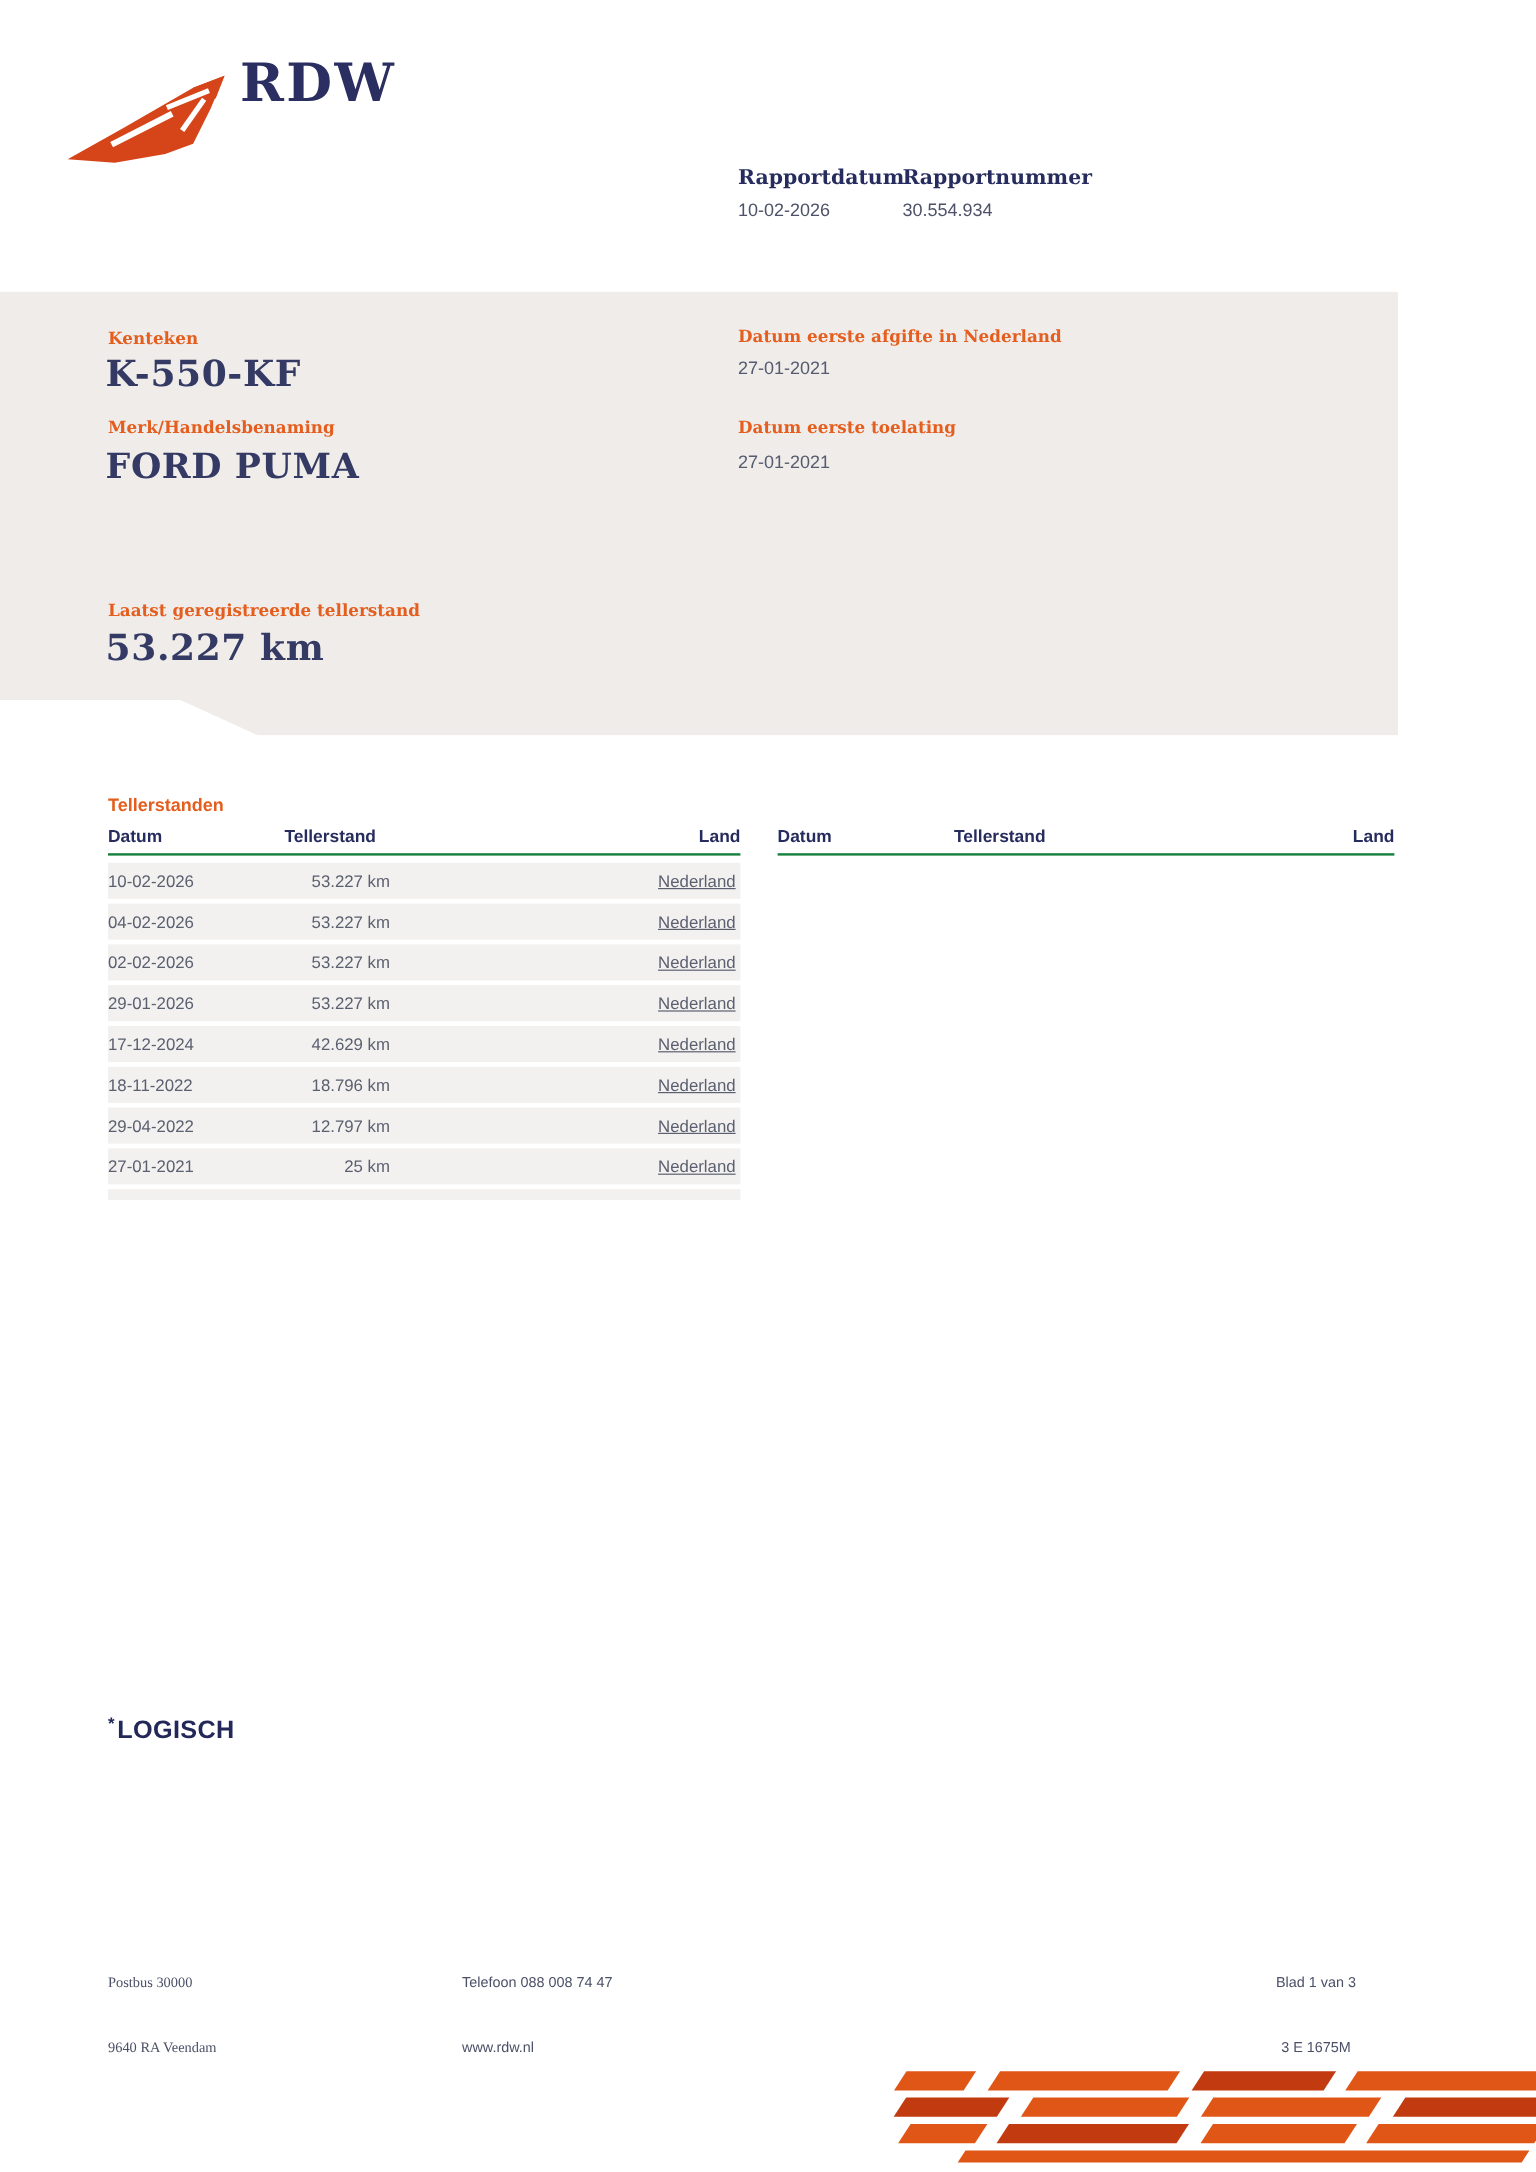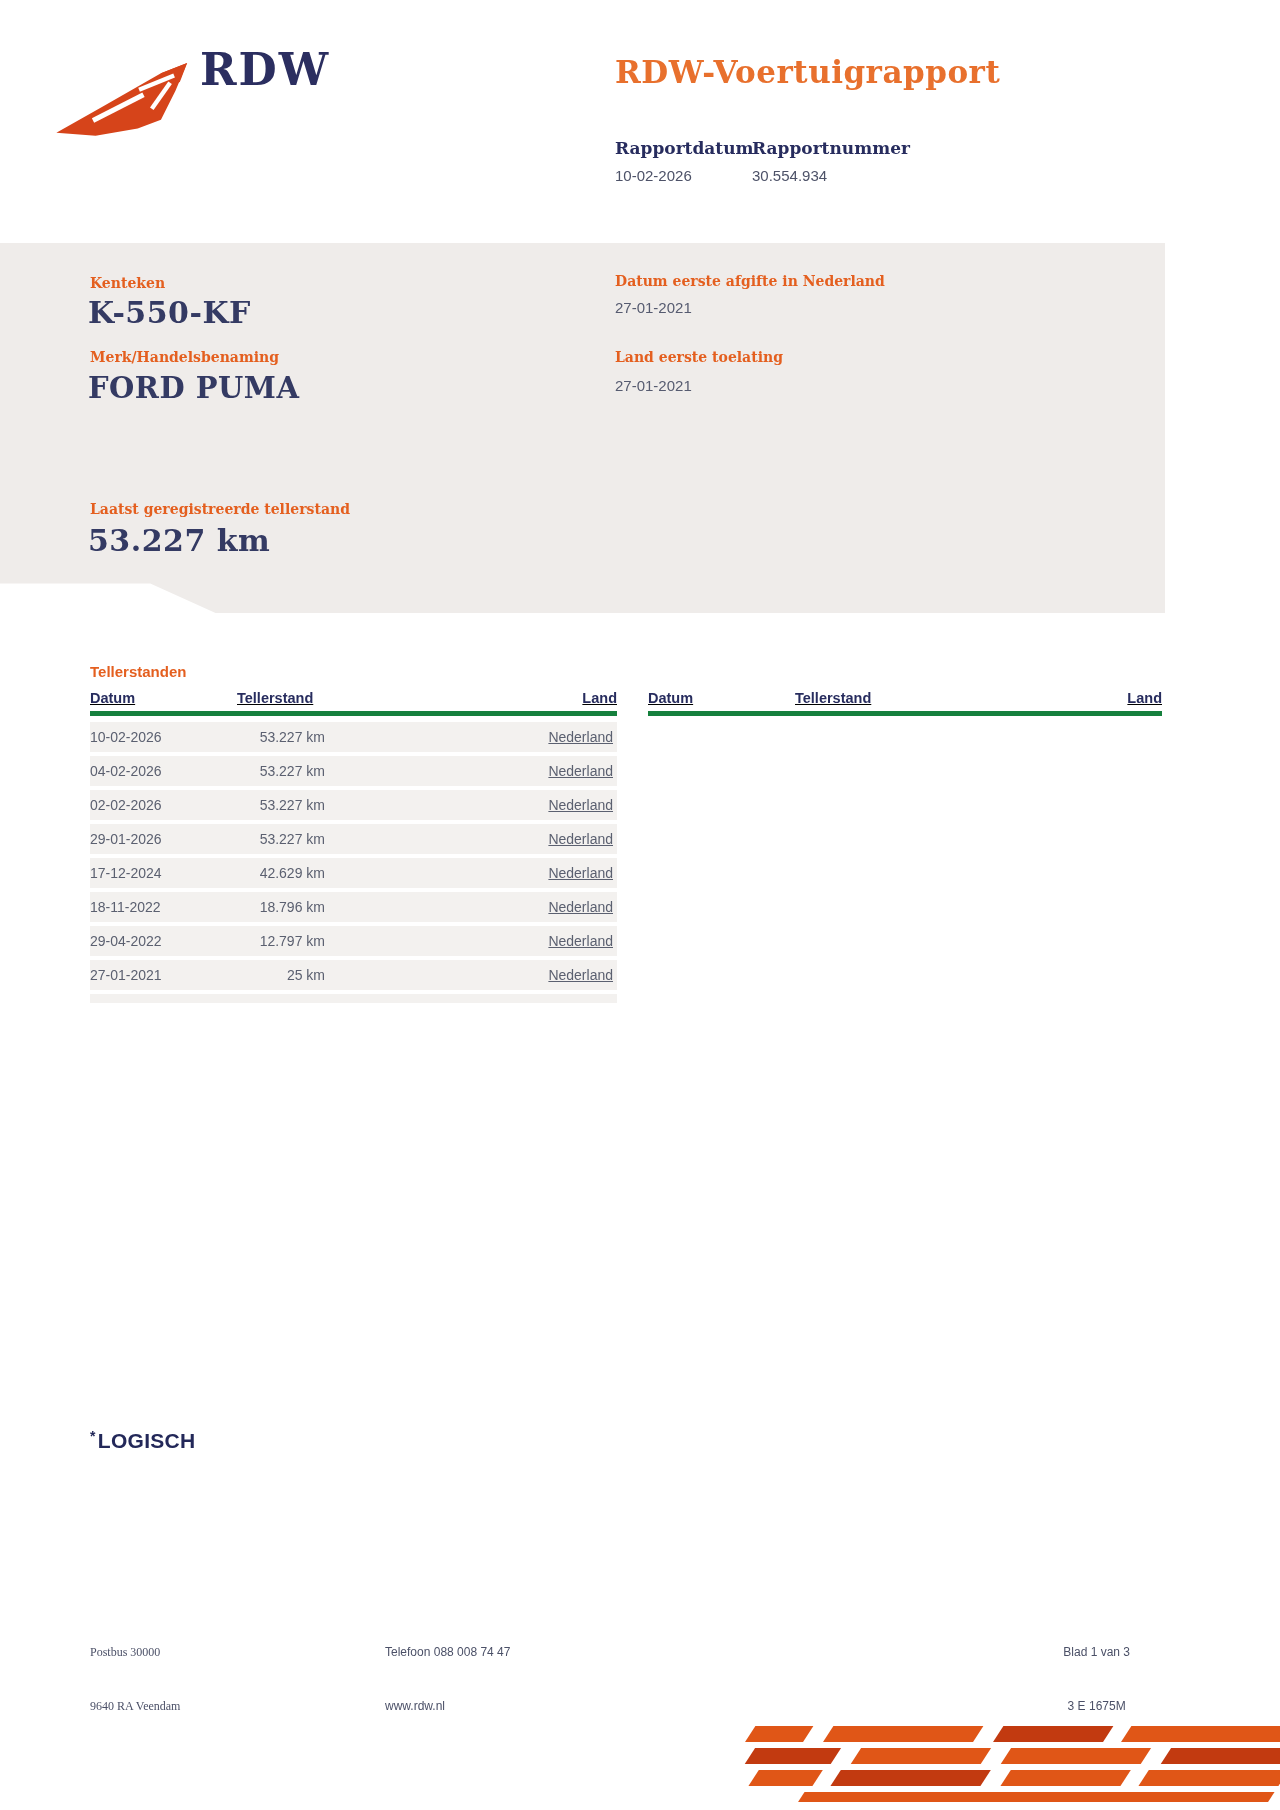--- a/index.html
+++ b/index.html
@@ -53,21 +53,21 @@
     font-size:22px;font-weight:700;display:flex;align-items:center;justify-content:center;
   }
   
   .section-title{
     position:absolute;left:90px;top:663px;
     font-family:Liberation Sans, sans-serif;font-weight:700;font-size:15px;color:#e45f1f;
   }
   .table{position:absolute;top:690px;}
   .table.left{left:90px;width:527px;}
   .table.right{left:648px;width:514px;}
-  .thead{display:grid;grid-template-columns:147px 1fr auto;padding-bottom:5px;border-bottom:5px solid #15803d;text-decoration:underline;}
+  .thead{display:grid;grid-template-columns:147px 1fr auto;padding-bottom:5px;border-bottom:2px solid #15803d;}
   .th{font-size:14.5px;font-weight:700;color:#272c5e;}
   .th.land{text-align:right;}
   .tbody{margin-top:6px;}
   .trow{
     display:grid;grid-template-columns:147px 88px 1fr;align-items:center;
     height:30px;margin-bottom:4px;background:#f3f1ef;font-size:14px;color:#5b6070;
   }
   .trow .c-stand{text-align:right;}
   .trow .c-land{text-align:right;padding-right:4px;text-decoration:underline;}
   .tail-band{height:9px;background:#f3f1ef;}
@@ -94,21 +94,20 @@
   <svg class="logo-icon" viewBox="0 0 190 120" aria-hidden="true">
     <polygon points="6,112 70,76 150,30 186,16 170,54 150,94 118,106 60,116" fill="#d6441a"></polygon>
     <polygon points="150,30 186,16 176,42 146,52" fill="#d6441a"></polygon>
     <rect x="52" y="74" width="78" height="7" fill="#ffffff" transform="rotate(-27 91 77)"></rect>
     <rect x="118" y="40" width="52" height="6" fill="#ffffff" transform="rotate(-22 144 43)"></rect>
     <rect x="128" y="58" width="44" height="6" fill="#ffffff" transform="rotate(-55 150 61)"></rect>
     <polygon points="96,116 120,108 110,120 92,120" fill="#ffffff"></polygon>
   </svg>
   <div class="logo-text">RDW</div>
 
-  <div class="doc-title">RDW-Voertuigrapport</div>
 
   <div class="report-meta">
     <div class="meta-col1">
       <div class="meta-label">Rapportdatum</div>
       <div class="meta-value">10-02-2026</div>
     </div>
     <div>
       <div class="meta-label">Rapportnummer</div>
       <div class="meta-value">30.554.934</div>
     </div>
@@ -120,21 +119,21 @@
 
     <div class="lbl" style="left:90px;top:106px;">Merk/Handelsbenaming</div>
     <div class="big" style="left:88px;top:128px;font-size:29px;">FORD PUMA</div>
 
     <div class="lbl" style="left:90px;top:258px;">Laatst geregistreerde tellerstand</div>
     <div class="big" style="left:88px;top:280px;">53.227 km</div>
 
     <div class="lbl" style="left:615px;top:30px;">Datum eerste afgifte in Nederland</div>
     <div class="small-val" style="left:615px;top:56px;">27-01-2021</div>
 
-    <div class="lbl" style="left:615px;top:106px;">Land eerste toelating</div>
+    <div class="lbl" style="left:615px;top:106px;">Datum eerste toelating</div>
     <div class="small-val" style="left:615px;top:134px;">27-01-2021</div>
 
     <div class="oordeel">
       <div>LOGISCH*</div>
       <div>OORDEEL</div>
     </div>
 
     <div class="nap">
       <div class="nap-yellow"></div>
       <div class="nap-tiles">

